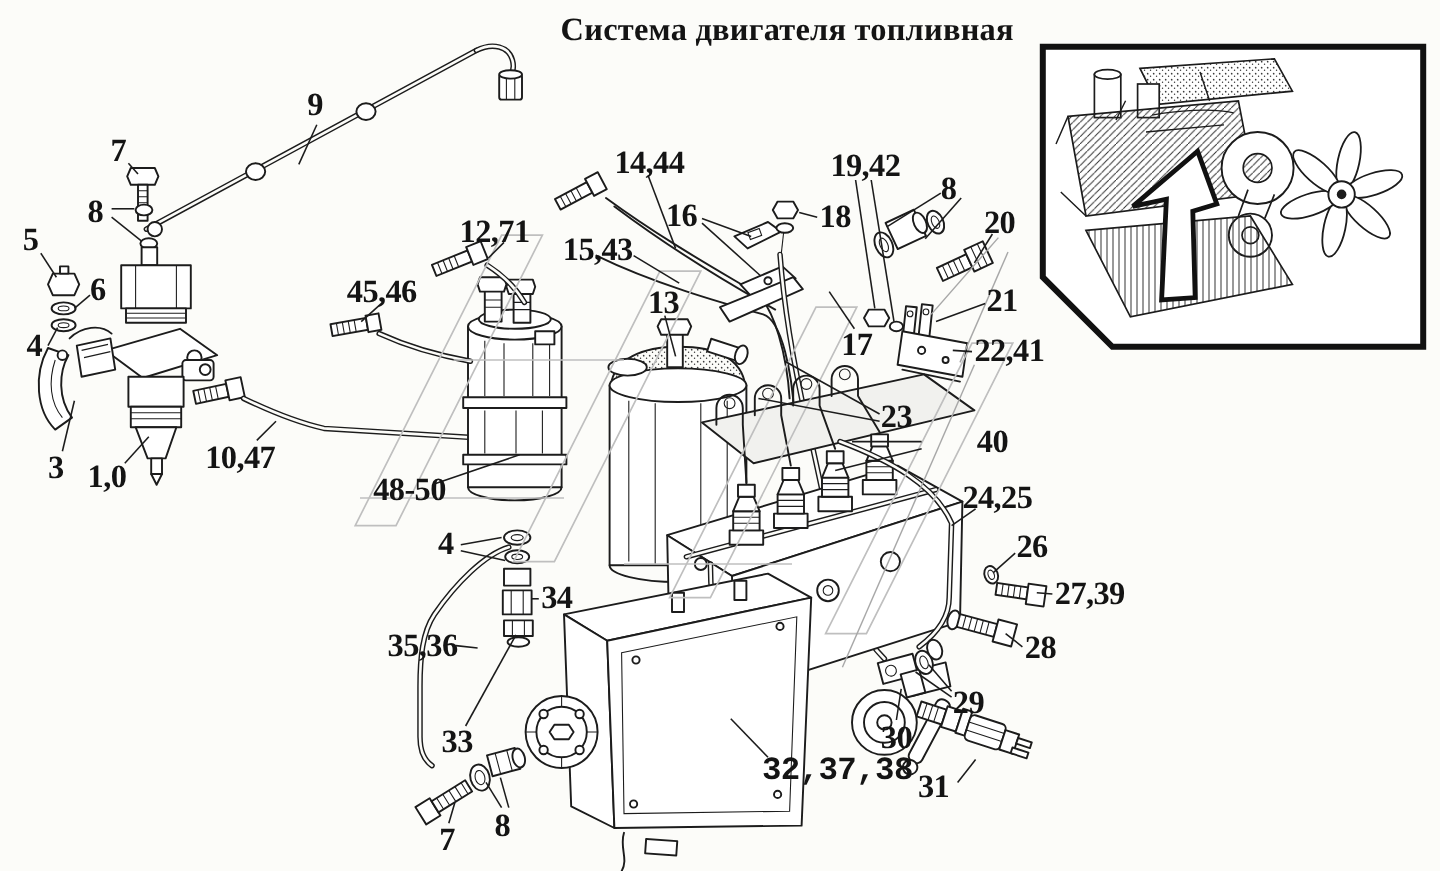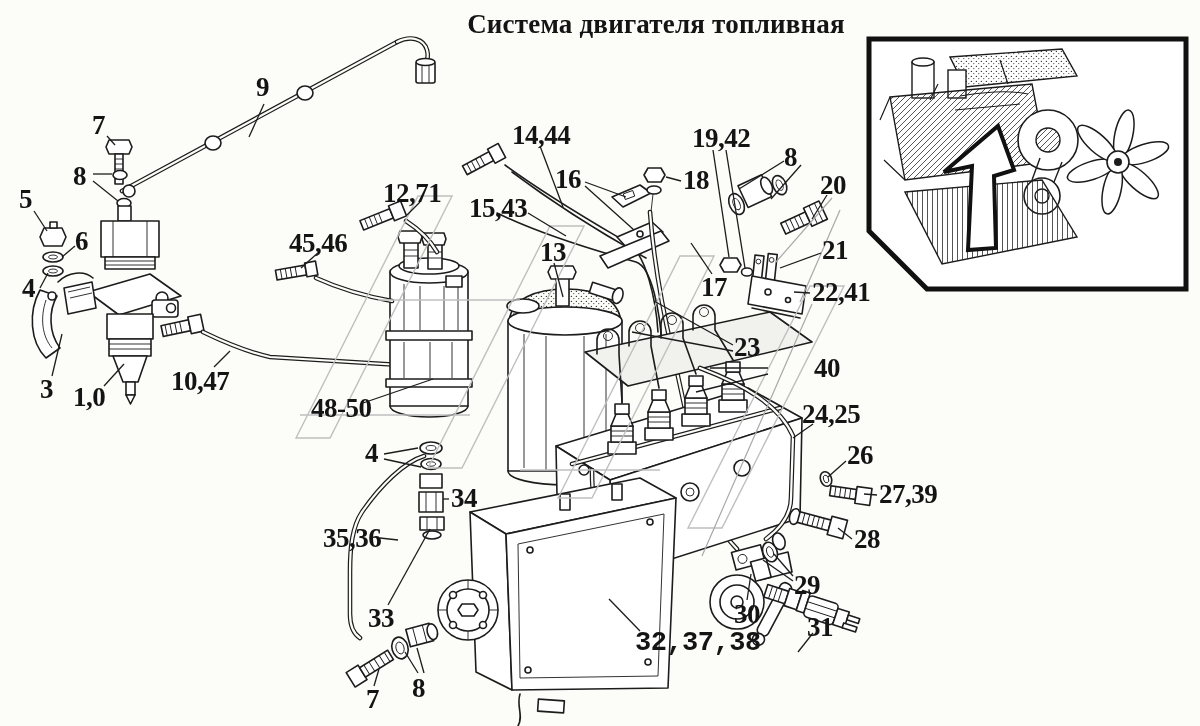--- a/index.html
+++ b/index.html
@@ -515,21 +515,21 @@
       <div class="callout" style="left: 812px; top: 279px;">22,41</div>
       <div class="callout" style="left: 701px; top: 274px;">17</div>
       <div class="callout" style="left: 734px; top: 334px;">23</div>
       <div class="callout" style="left: 770px; top: 355px; margin-left: 44px;">40</div>
       <div class="callout" style="left: 802px; top: 401px;">24,25</div>
       <div class="callout" style="left: 847px; top: 442px;">26</div>
       <div class="callout" style="left: 879px; top: 481px;">27,39</div>
       <div class="callout" style="left: 854px; top: 526px;">28</div>
       <div class="callout" style="left: 794px; top: 572px;">29</div>
       <div class="callout" style="left: 734px; top: 601px;">30</div>
-      <div class="callout" style="left: 765px; top: 614px; margin-left: 42px;">31</div>
+      <div class="callout" style="left: 765px; top: 642px;">31</div>
       <div class="callout" style="left: 635px; top: 630px; font-family: Liberation Mono, monospace;">32,37,38</div>
       <div class="callout" style="left: 365px; top: 440px;">4</div>
       <div class="callout" style="left: 451px; top: 485px;">34</div>
       <div class="callout" style="left: 323px; top: 525px;">35,36</div>
       <div class="callout" style="left: 368px; top: 605px;">33</div>
       <div class="callout" style="left: 412px; top: 675px;">8</div>
       <div class="callout" style="left: 366px; top: 686px;">7</div>
     </div>
 
 </div>

